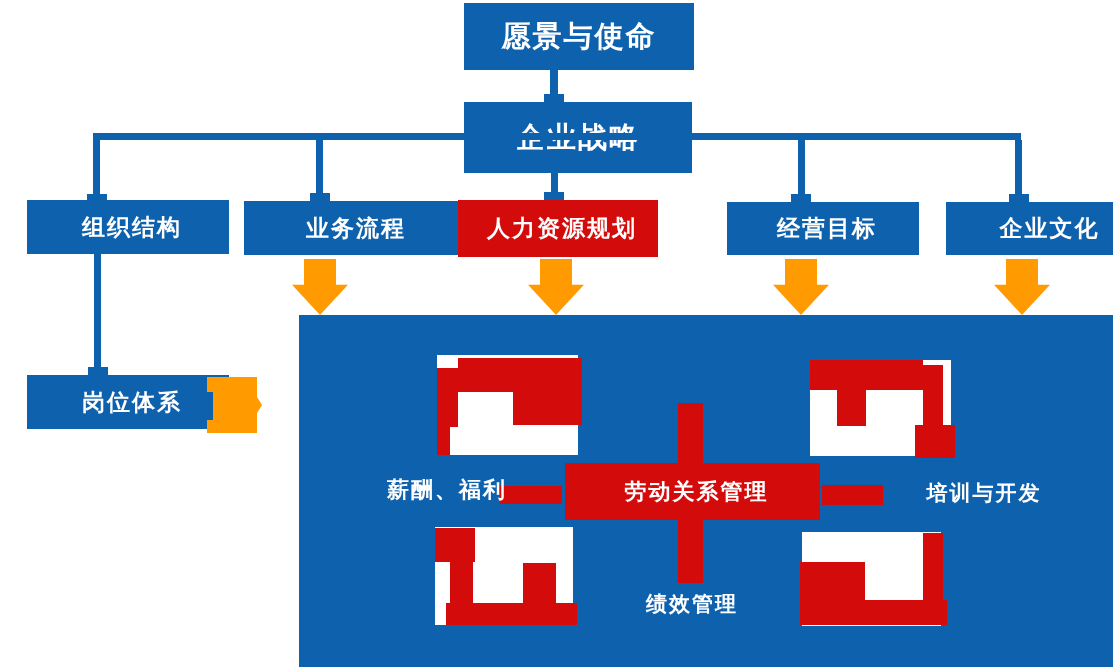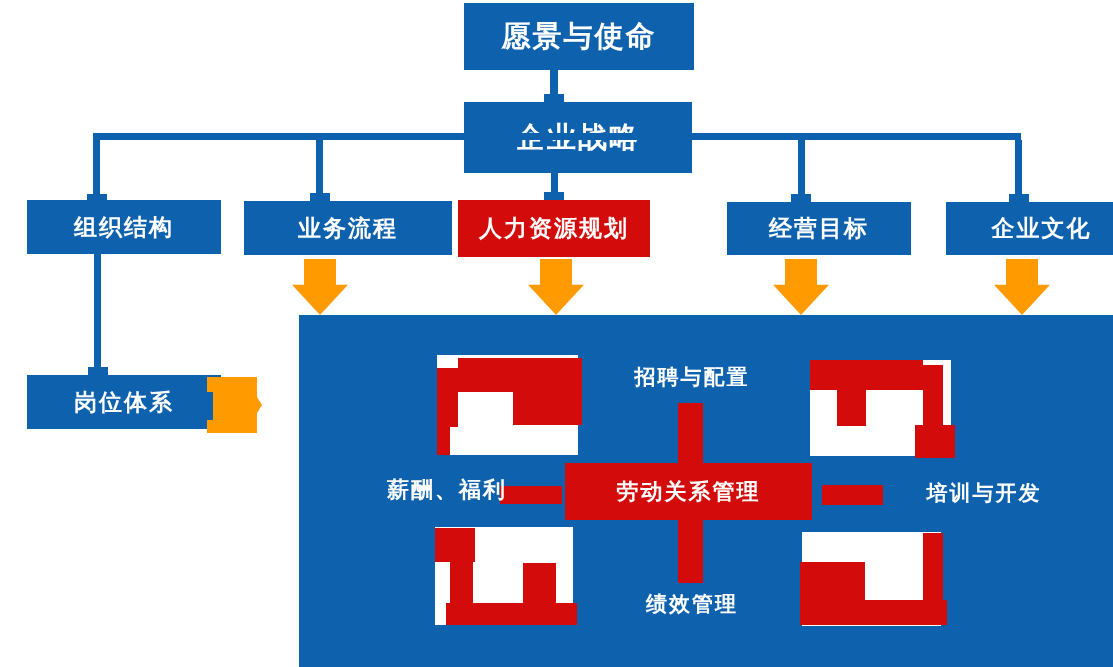--- a/index.html
+++ b/index.html
@@ -14,21 +14,21 @@
   .blue{background:var(--blue);margin-left:27px;}
   .red{background:var(--red);align-items:center;}
   .line{position:absolute;background:var(--blue);}
   .pad{position:absolute;background:var(--blue);}
   .redbar{position:absolute;background:var(--red);}
   .wlabel{
     position:absolute;color:#ffffff;font-weight:bold;text-align:center;
     letter-spacing:2px;line-height:1;
   }
   .fs-xl{font-size:29px;}
-  .fs-lg{font-size:23px;}
+  .fs-lg{font-size:23px;padding-left:8px;}
   .fs-md{font-size:21px;}
   .down-arrow{
     position:absolute;width:56px;height:56px;background:var(--orange);
     clip-path:polygon(21.4% 0,78.6% 0,78.6% 46%,100% 46%,50% 100%,0 46%,21.4% 46%);
   }
   .cycle{position:absolute;}
 </style>
 </head>
 <body>
 
@@ -123,18 +123,17 @@
   <svg class="cycle" style="left:798px;top:530px;" width="150" height="100" viewBox="0 0 150 100">
     <rect x="4" y="2" width="139" height="94" fill="#ffffff"></rect>
     <path d="M2,32 H67 V70 H149 V95 H2 Z" fill="var(--red)"></path>
     <path d="M125,3 H145 V70 H125 Z" fill="var(--red)"></path>
   </svg>
 
   <div class="box red fs-lg" style="left:565px;top:463px;width:247px;height:57px;z-index:2;font-size:22px;">
     <span>劳动关系管理</span>
   </div>
 
-  <div class="wlabel fs-md" style="left:592px;top:367px;width:200px;">招聘与配置</div>
   <div class="wlabel fs-md" style="left:307px;top:479px;width:200px;font-size:22px;text-align:right;">薪酬、福利</div>
   <div class="wlabel fs-md" style="left:884px;top:483px;width:200px;">培训与开发</div>
   <div class="wlabel fs-md" style="left:592px;top:594px;width:200px;">绩效管理</div>
 
 </div>
 
 </body></html>

